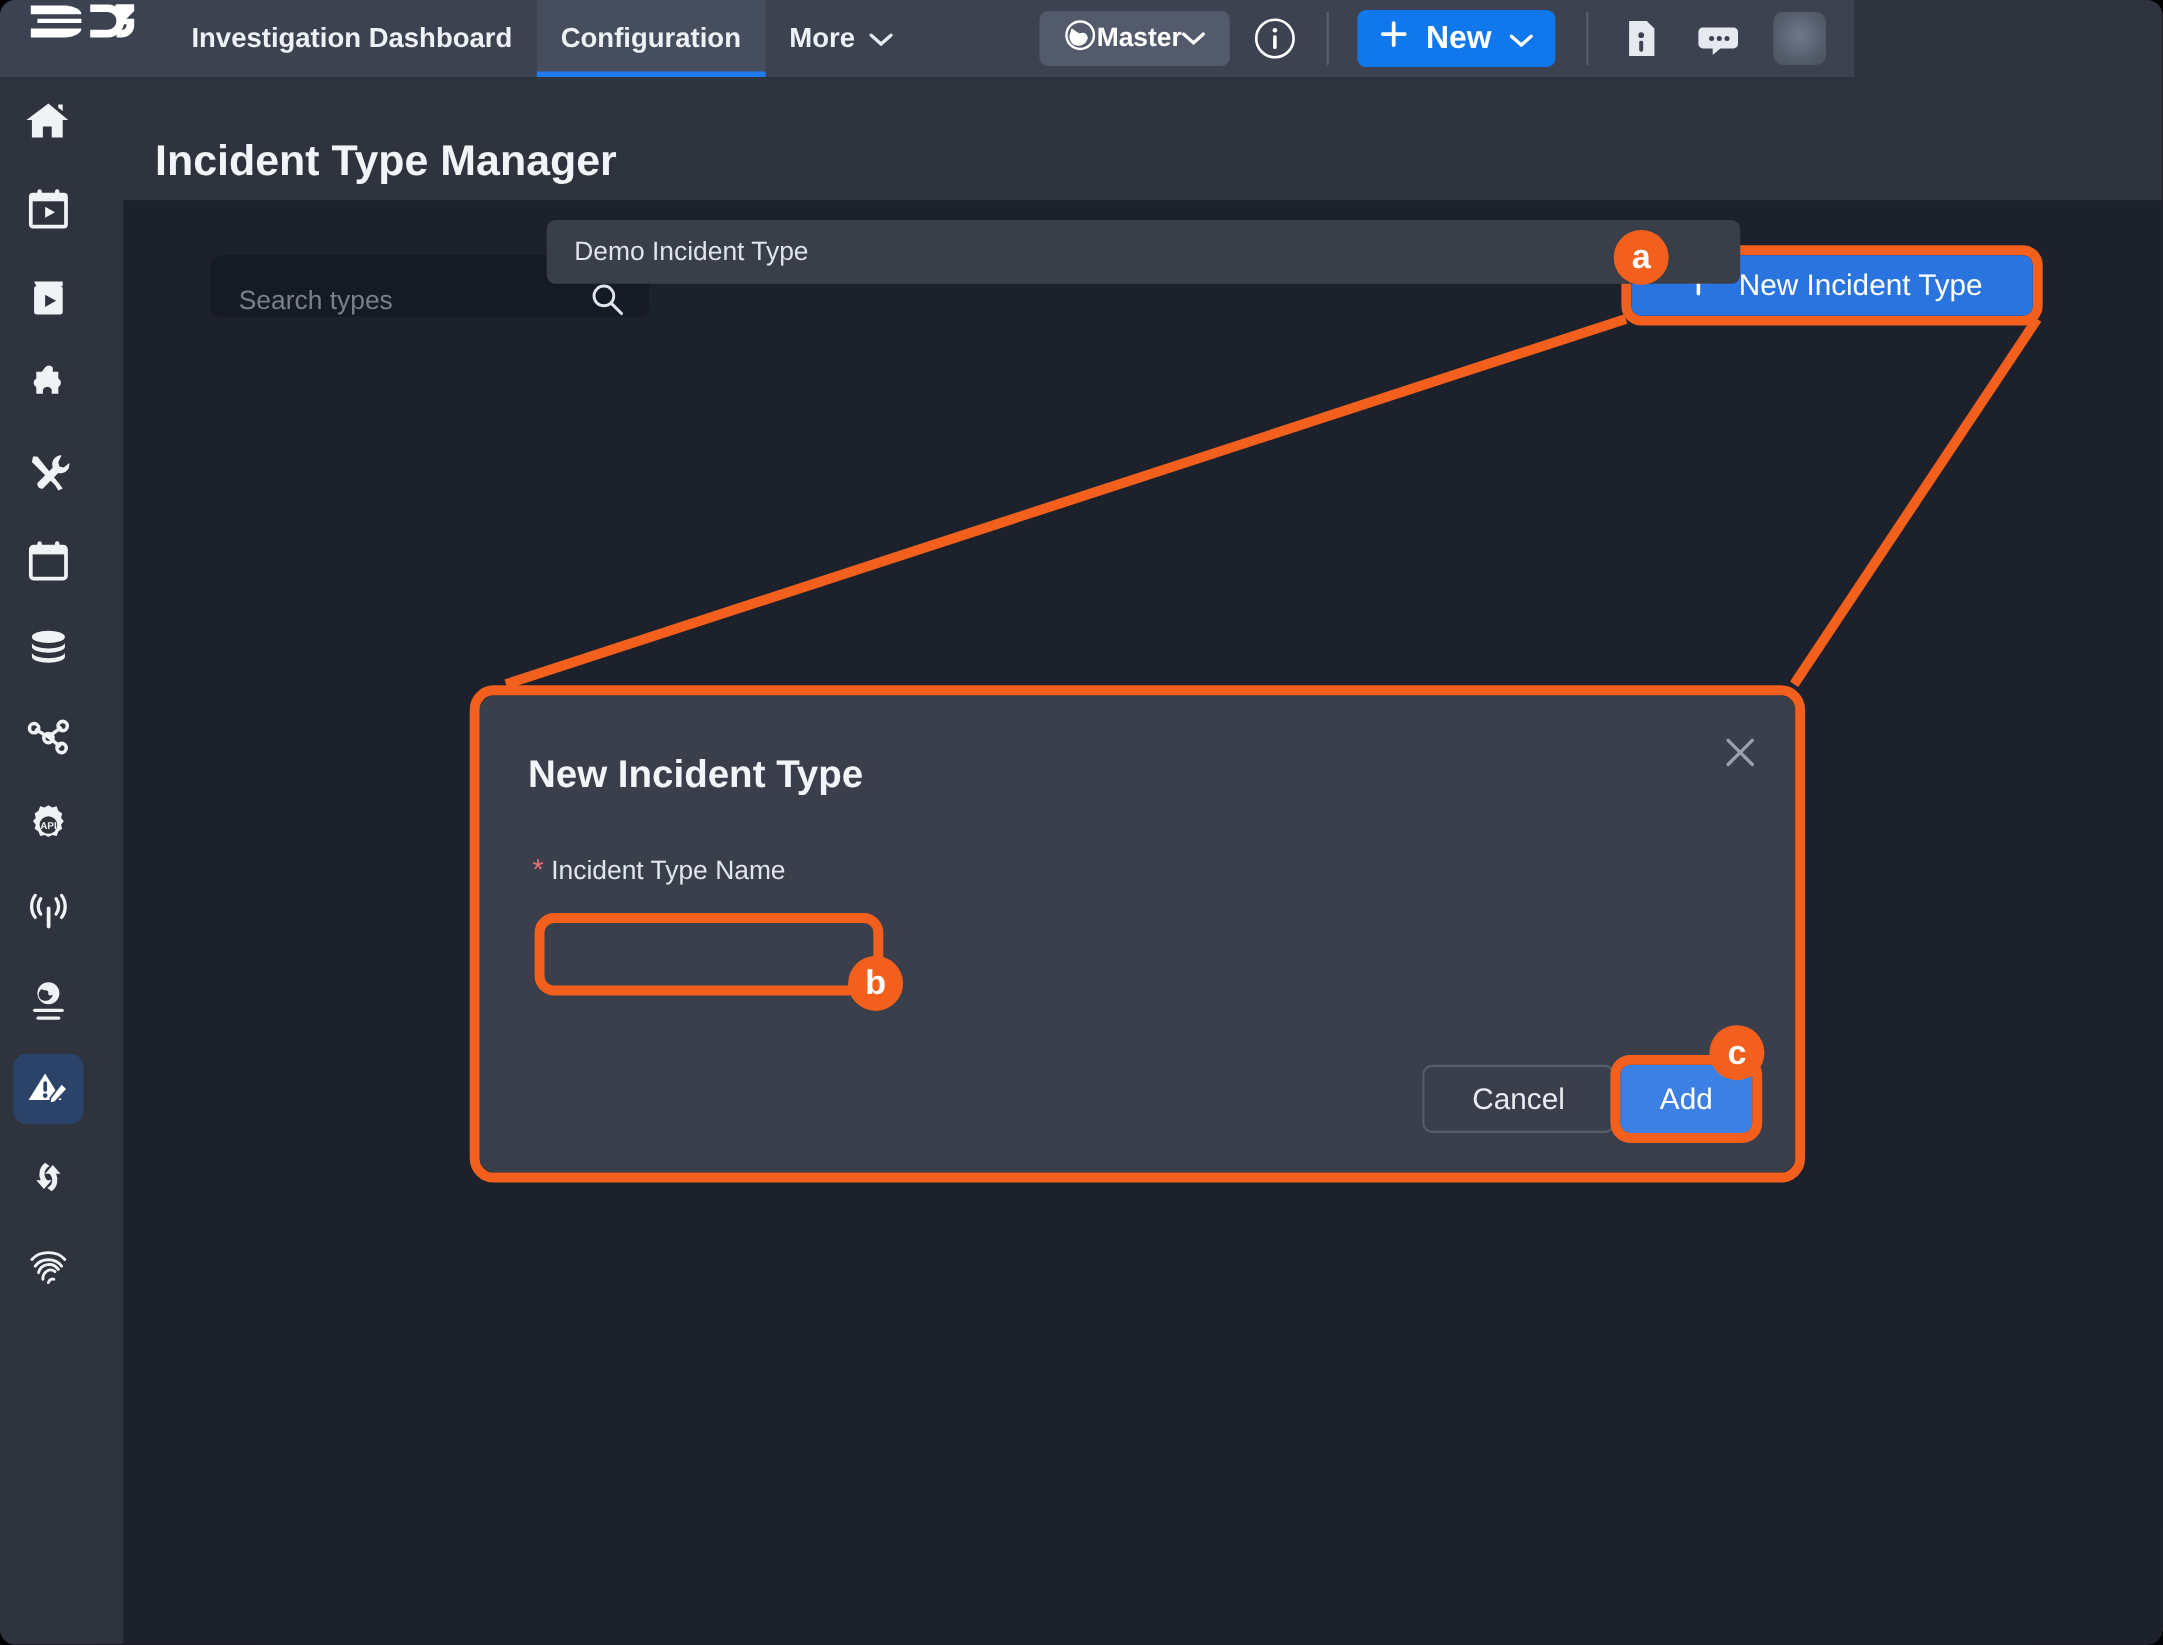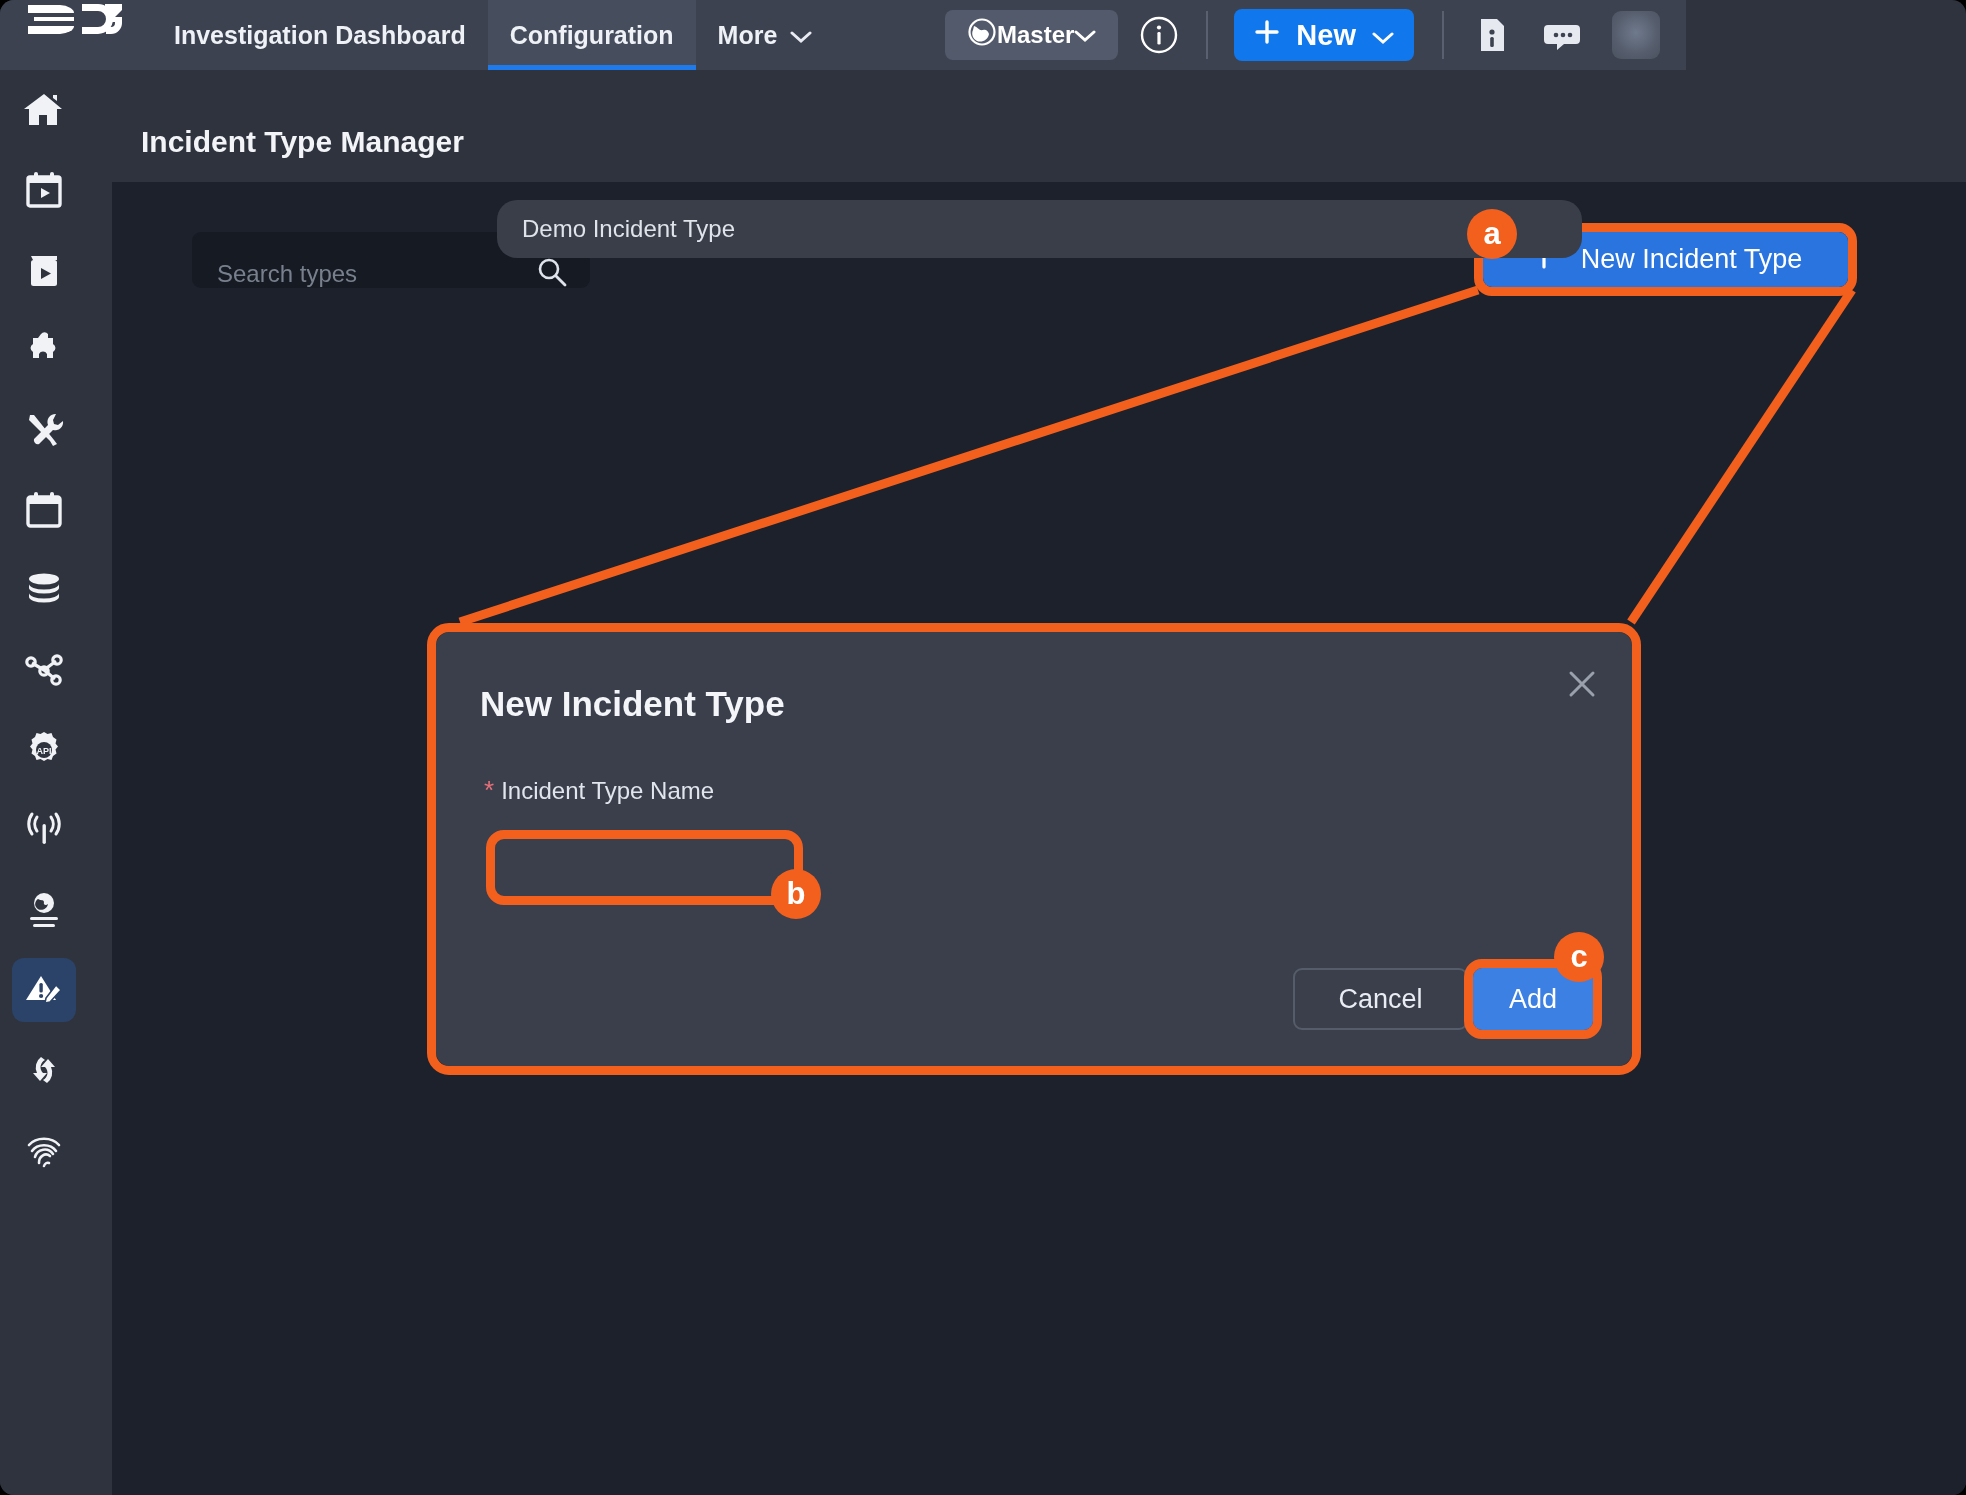--- a/index.html
+++ b/index.html
@@ -89,21 +89,21 @@
     border-radius: 12px;
     display: flex; align-items: center; justify-content: center;
     cursor: pointer;
   }
   .side-item.active { background: #2b4368; }
   .side-item svg { display: block; }
 
   
   #page-title {
     position: absolute; left: 141px; top: 125px;
-    color: #f2f4f8; font-size: 30px; font-weight: bold;
+    color: #f2f4f8; font-size: 39px; font-weight: bold;
   }
   #content {
     position: absolute; left: 112px; top: 182px; right: 0; bottom: 0;
     background: #1d212b;
   }
   #search-box {
     position: absolute; left: 80px; top: 50px;
     width: 398px; height: 56px;
     background: #161a23;
     border-radius: 9px;
@@ -183,21 +183,21 @@
   #field-label {
     position: absolute; left: 48px; top: 143px;
     font-size: 24px; color: #e1e5ec;
     display: flex; align-items: baseline; gap: 7px;
   }
   #field-req { color: #e8707a; font-size: 26px; }
   #name-input-text {
     position: absolute; left: 497px; top: 200px;
     width: 1085px; height: 58px;
     background: #393e49;
-    border-radius: 20px;
+    border-radius: 8px;
     display: flex; align-items: center;
     color: #dfe3ea; font-size: 24px;
     padding-left: 25px;
     z-index: 9;
     cursor: text;
   }
   #name-outline {
     position: absolute; left: 486px; top: 830px;
     width: 317px; height: 75px;
     border: 9px solid #f3601d;

